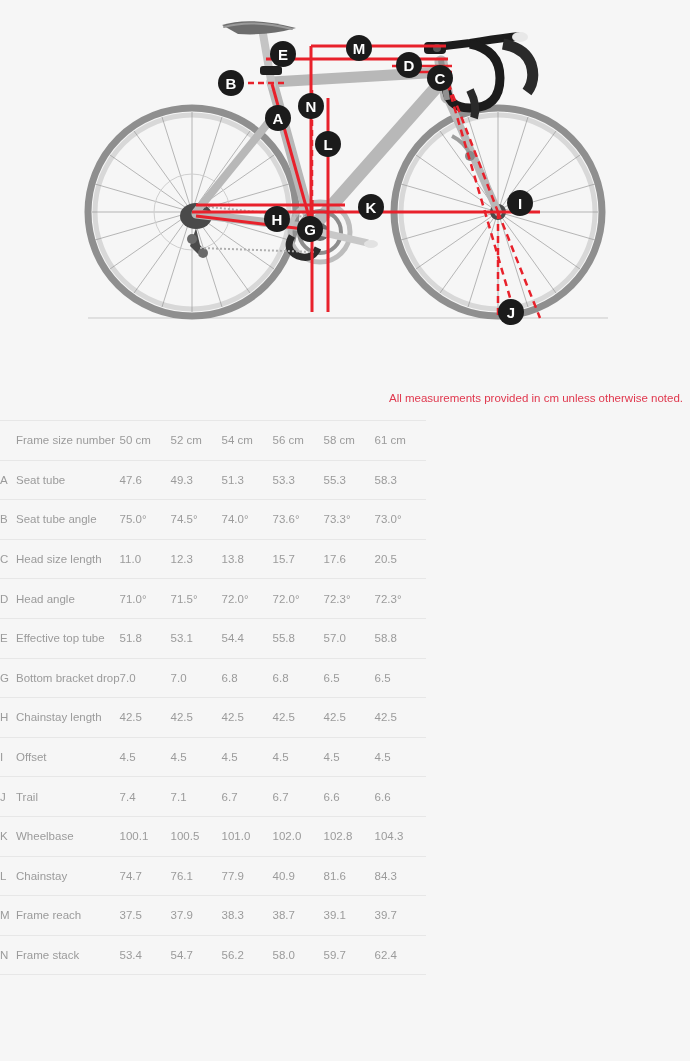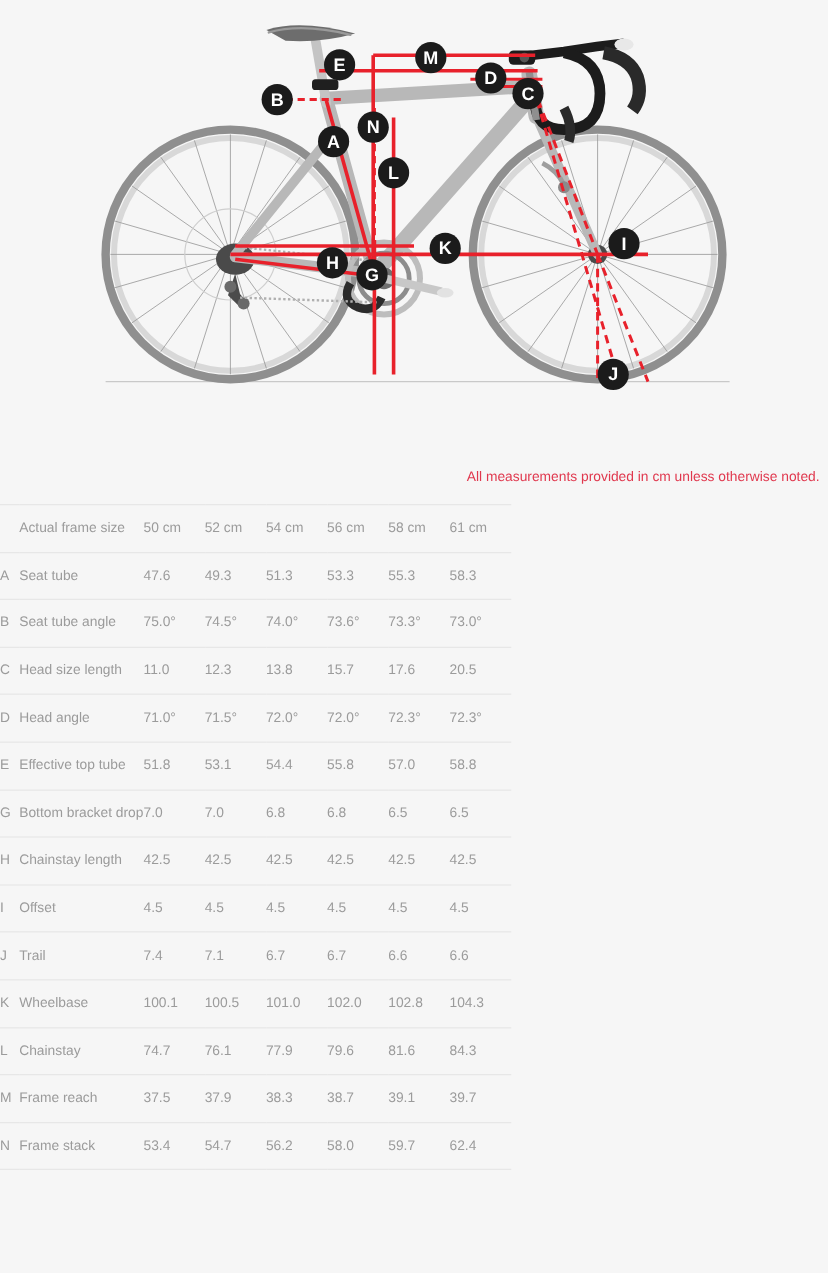--- a/index.html
+++ b/index.html
@@ -246,21 +246,21 @@
       <div class="marker" style="left: 298px; top: 93px;">N</div>
     </div>
 </div>
 
 <div id="note">All measurements provided in cm unless otherwise noted.</div>
 
 <table id="geo-table">
   <tbody id="geo-body">
       <tr>
         <td class="letter"></td>
-        <td class="rowlabel">Actual frame size</td>
+        <td class="rowlabel">Frame size number</td>
         <td class="val">50 cm</td>
         <td class="val">52 cm</td>
         <td class="val">54 cm</td>
         <td class="val">56 cm</td>
         <td class="val">58 cm</td>
         <td class="val">61 cm</td>
         <td class="spacer"></td>
       </tr>
       <tr>
         <td class="letter">A</td>
@@ -371,21 +371,21 @@
         <td class="val">102.8</td>
         <td class="val">104.3</td>
         <td class="spacer"></td>
       </tr>
       <tr>
         <td class="letter">L</td>
         <td class="rowlabel">Chainstay</td>
         <td class="val">74.7</td>
         <td class="val">76.1</td>
         <td class="val">77.9</td>
-        <td class="val">79.6</td>
+        <td class="val">40.9</td>
         <td class="val">81.6</td>
         <td class="val">84.3</td>
         <td class="spacer"></td>
       </tr>
       <tr>
         <td class="letter">M</td>
         <td class="rowlabel">Frame reach</td>
         <td class="val">37.5</td>
         <td class="val">37.9</td>
         <td class="val">38.3</td>

